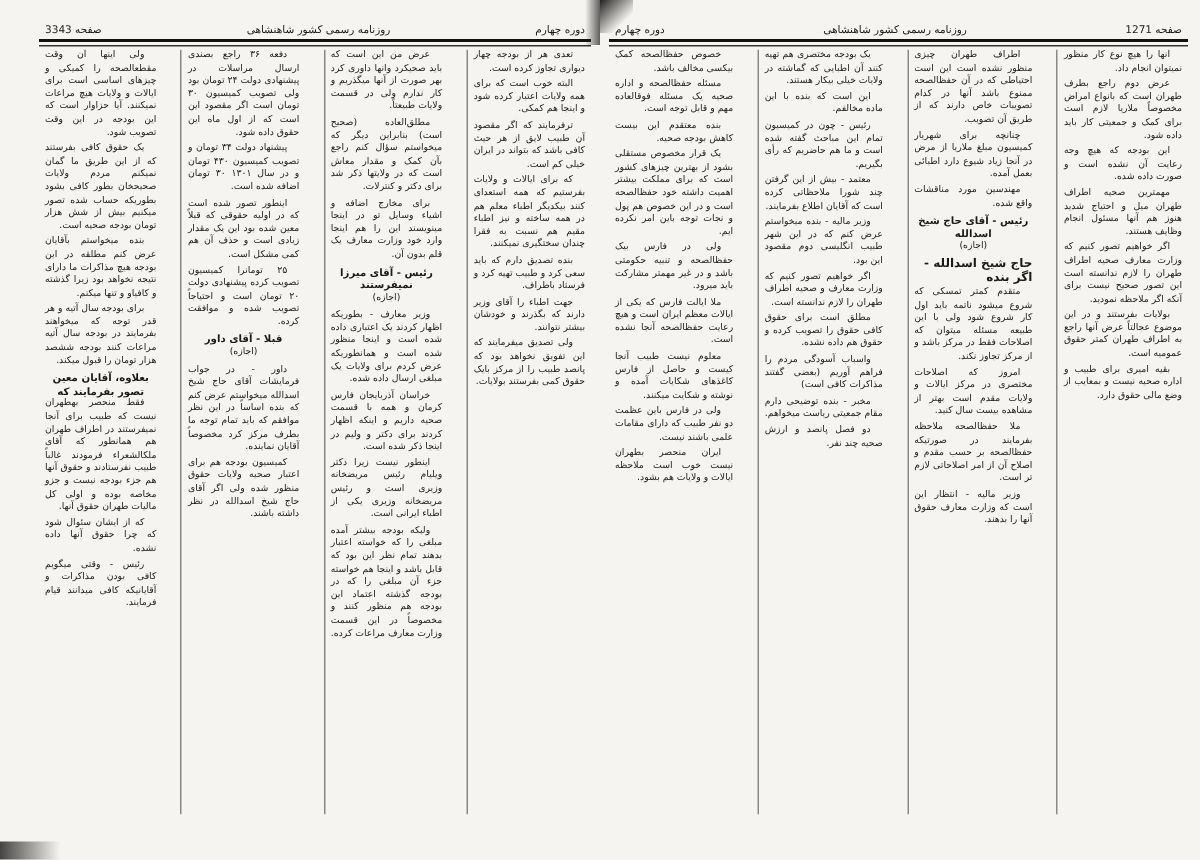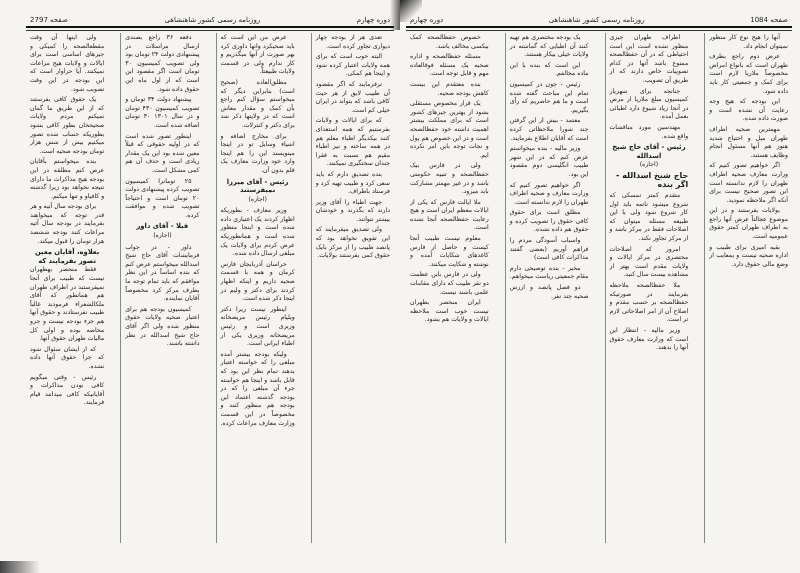--- a/index.html
+++ b/index.html
@@ -54,21 +54,21 @@
 </head>
 <body>
 
 <div class="spread">
 
   <div class="page left">
     <div class="gutter-shadow-left"></div>
     <div class="header">
       <span>دوره چهارم</span>
       <span class="title">روزنامه رسمی کشور شاهنشاهی</span>
-      <span>صفحه 2797</span>
+      <span>صفحه 3343</span>
     </div>
     <div class="rule"></div>
     <div class="rule thin"></div>
     <div class="columns">
 
       <div class="col">
         <p>تعدی هر از بودجه چهار دیواری تجاوز کرده است.</p>
         <p>البته خوب است که برای همه ولایات اعتبار کرده شود و اینجا هم کمکی.</p>
         <p>ترفرمایند که اگر مقصود آن طبیب لایق از هر حیث کافی باشد که بتواند در ایران خیلی کم است.</p>
         <p>که برای ایالات و ولایات بفرستیم که همه استعدای کنند بیکدیگر اطباء معلم هم در همه ساخته و نیز اطباء مقیم هم نسبت به فقرا چندان سختگیری نمیکنند.</p>
@@ -107,21 +107,21 @@
         <p>که از ایشان سئوال شود که چرا حقوق آنها داده نشده.</p>
         <p>رئیس - وقتی میگویم کافی بودن مذاکرات و آقایانیکه کافی میدانند قیام فرمایند.</p>
       </div>
     </div>
     <div class="footer-shadow"></div>
   </div>
 
   <div class="page right">
     <div class="gutter-shadow-right"></div>
     <div class="header">
-      <span>صفحه 1084</span>
+      <span>صفحه 1271</span>
       <span class="title">روزنامه رسمی کشور شاهنشاهی</span>
       <span>دوره چهارم</span>
     </div>
     <div class="rule"></div>
     <div class="rule thin"></div>
     <div class="columns">
       <div class="col">
         <p>آنها را هیچ نوع کار منظور نمیتوان انجام داد.</p>
         <p>عرض دوم راجع بطرف طهران است که بانواع امراض مخصوصاً ملاریا لازم است برای کمک و جمعیتی کار باید داده شود.</p>
         <p>این بودجه که هیچ وجه رعایت آن نشده است و صورت داده شده.</p>

